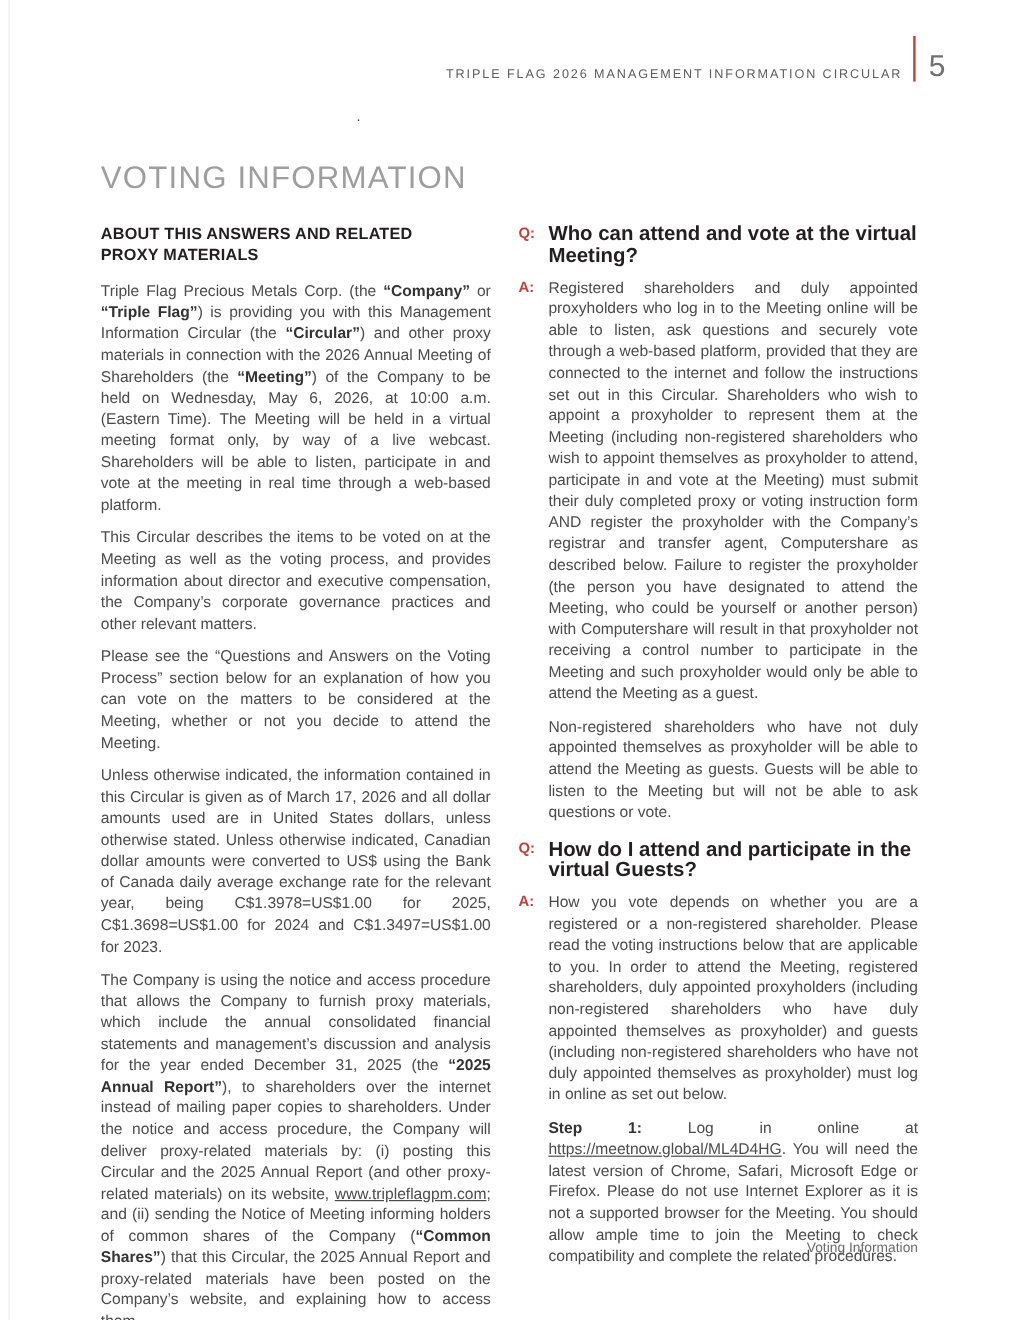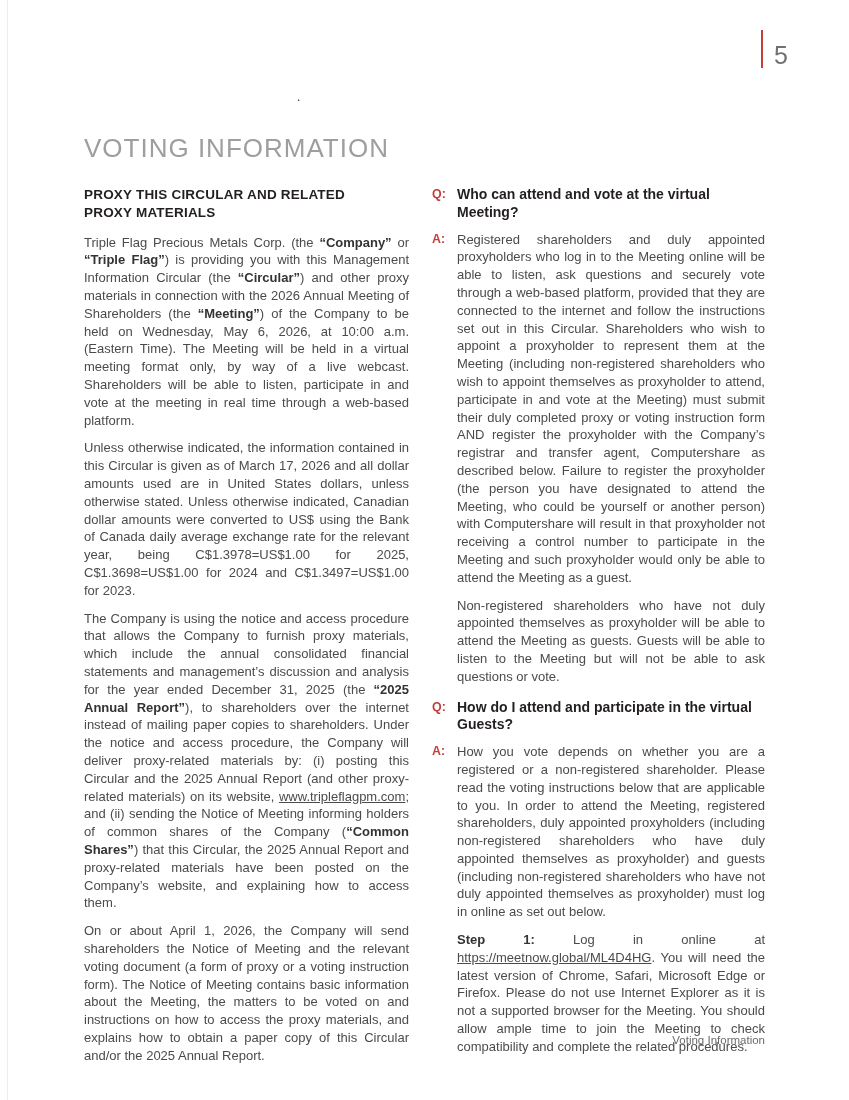--- a/index.html
+++ b/index.html
@@ -61,49 +61,52 @@
   .u{text-decoration:underline;}
   
   .qa-row{
     display:grid;grid-template-columns:25px 1fr;
     margin-bottom:9px;
   }
   .qlabel,.alabel{
     font-size:12.4px;font-weight:700;color:#c1413a;line-height:17.8px;
   }
   .qtext{
-    font-size:14px;font-weight:700;color:#231f20;line-height:17.8px;
+    font-size:17px;font-weight:700;color:#231f20;line-height:17.8px;
   }
   .atext{min-width:0;}
   .atext p:last-child{margin-bottom:0;}
   .qa-row.answer{margin-bottom:13px;}
   
   .footer{
     position:absolute;top:1034px;right:84px;
     font-size:11.5px;color:#6b6b6b;
   }
 </style>
 </head>
 <body>
 
 <div class="page">
   <div class="left-edge-line"></div>
 
+  <div class="header-title">TRIPLE FLAG 2026 MANAGEMENT INFORMATION CIRCULAR</div>
   <div class="header-bar"></div>
   <div class="page-number">5</div>
 
   <span class="stray-dot">.</span>
 
   <h1 class="page-title">VOTING INFORMATION</h1>
 
   <div class="columns">
     <div class="col-left">
-      <h3 class="sec">PROXY THIS CIRCULAR AND RELATED
+      <h3 class="sec">ABOUT THIS ANSWERS AND RELATED
 PROXY MATERIALS</h3>
       <p class="body"><span>Triple Flag Precious Metals Corp. (the </span><span class="b">“Company”</span><span> or </span><span class="b">“Triple Flag”</span><span>) is providing you with this Management Information Circular (the </span><span class="b">“Circular”</span><span>) and other proxy materials in connection with the 2026 Annual Meeting of Shareholders (the </span><span class="b">“Meeting”</span><span>) of the Company to be held on Wednesday, May 6, 2026, at 10:00 a.m. (Eastern Time). The Meeting will be held in a virtual meeting format only, by way of a live webcast. Shareholders will be able to listen, participate in and vote at the meeting in real time through a web-based platform.</span></p>
+      <p class="body"><span>This Circular describes the items to be voted on at the Meeting as well as the voting process, and provides information about director and executive compensation, the Company’s corporate governance practices and other relevant matters.</span></p>
+      <p class="body"><span>Please see the “Questions and Answers on the Voting Process” section below for an explanation of how you can vote on the matters to be considered at the Meeting, whether or not you decide to attend the Meeting.</span></p>
       <p class="body"><span>Unless otherwise indicated, the information contained in this Circular is given as of March 17, 2026 and all dollar amounts used are in United States dollars, unless otherwise stated. Unless otherwise indicated, Canadian dollar amounts were converted to US$ using the Bank of Canada daily average exchange rate for the relevant year, being C$1.3978=US$1.00 for 2025, C$1.3698=US$1.00 for 2024 and C$1.3497=US$1.00 for 2023.</span></p>
 
       <p class="body"><span>The Company is using the notice and access procedure that allows the Company to furnish proxy materials, which include the annual consolidated financial statements and management’s discussion and analysis for the year ended December 31, 2025 (the </span><span class="b">“2025 Annual Report”</span><span>), to shareholders over the internet instead of mailing paper copies to shareholders. Under the notice and access procedure, the Company will deliver proxy-related materials by: (i) posting this Circular and the 2025 Annual Report (and other proxy-related materials) on its website, </span><span class="u">www.tripleflagpm.com</span><span>; and (ii) sending the Notice of Meeting informing holders of common shares of the Company (</span><span class="b">“Common Shares”</span><span>) that this Circular, the 2025 Annual Report and proxy-related materials have been posted on the Company’s website, and explaining how to access them.</span></p>
       <p class="body"><span>On or about April 1, 2026, the Company will send shareholders the Notice of Meeting and the relevant voting document (a form of proxy or a voting instruction form). The Notice of Meeting contains basic information about the Meeting, the matters to be voted on and instructions on how to access the proxy materials, and explains how to obtain a paper copy of this Circular and/or the 2025 Annual Report.</span></p>
     </div>
 
     <div class="col-right">
 
       <div class="qa-row">
         <span class="qlabel">Q:</span>

